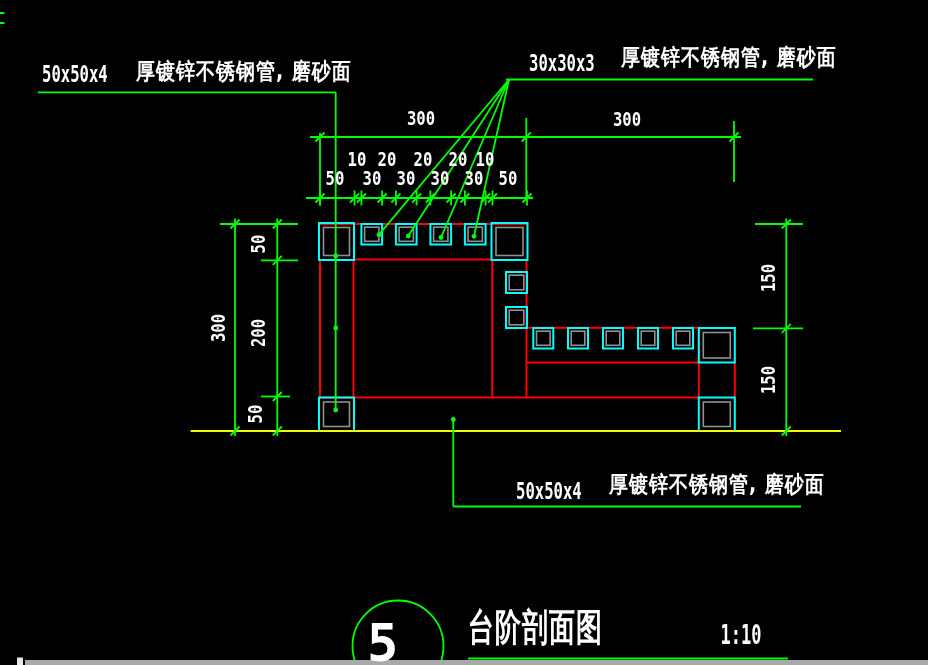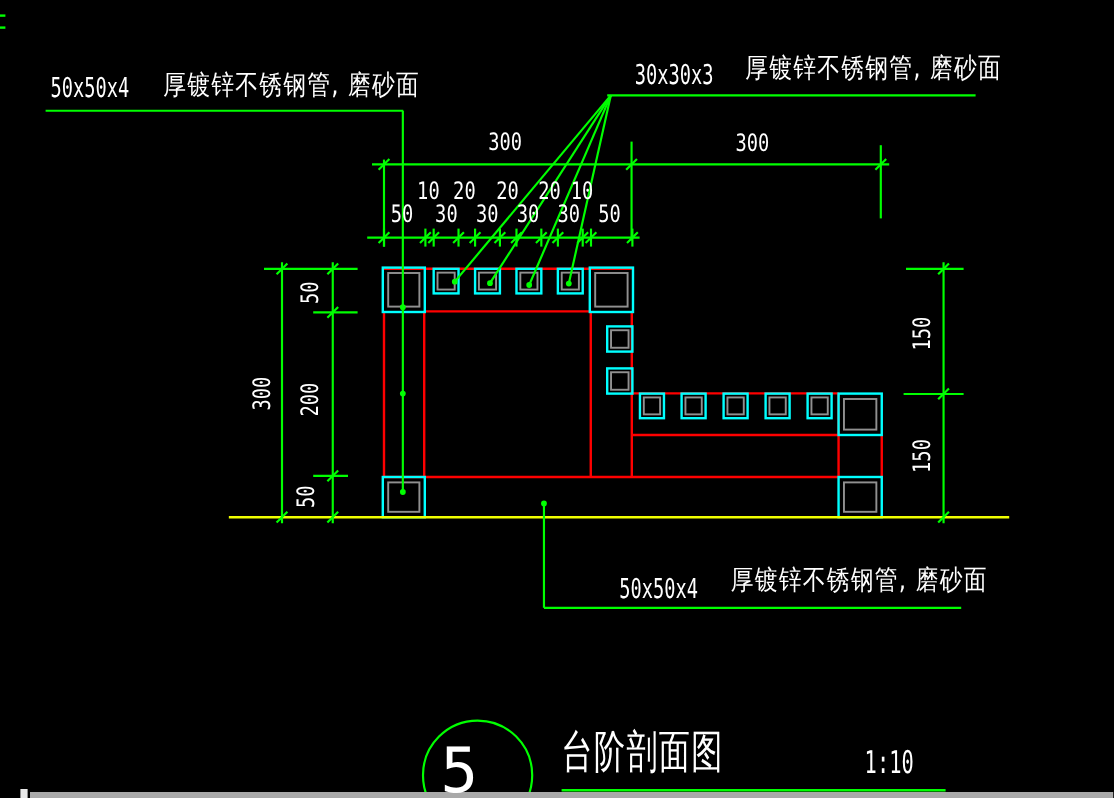--- a/index.html
+++ b/index.html
@@ -1,17 +1,17 @@
 <!DOCTYPE html>
 <html><head>
 <meta charset="utf-8">
 <style>
   html,body{margin:0;padding:0;background:#000;}
   .screen{position:relative;width:928px;height:665px;background:#000;overflow:hidden;
-          font-family:"DejaVu Sans","Liberation Sans",sans-serif;}
+          font-family:"DejaVu Sans","Liberation Sans",sans-serif;font-weight:bold;}
   svg{position:absolute;left:0;top:0;}
   .t{position:absolute;color:#fff;white-space:nowrap;line-height:1.1;}
   .num{font-family:"DejaVu Sans Mono","Liberation Mono",monospace;font-size:20px;
        width:40px;text-align:center;transform:scaleX(0.78);transform-origin:50% 50%;}
   .num.w60{width:60px;}
   .rot{transform:rotate(-90deg) scaleX(0.78);transform-origin:50% 50%;}
   .size{font-family:"DejaVu Sans Mono","Liberation Mono",monospace;font-size:19px;
         transform:scale(0.82,1.2);transform-origin:0 0;}
   .cjk{font-family:"DejaVu Sans","Liberation Sans",sans-serif;font-size:19px;
        letter-spacing:1px;transform:scale(1,1.2);transform-origin:0 0;}

